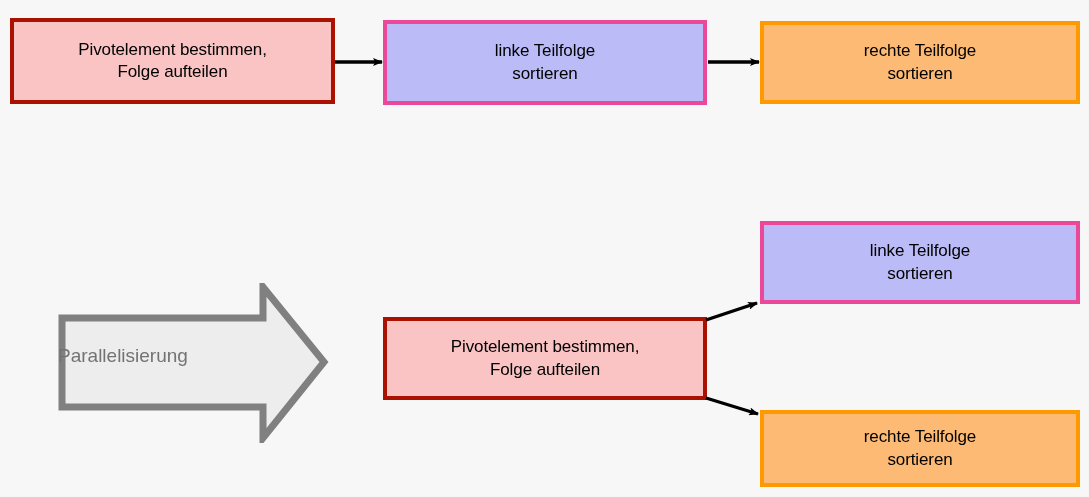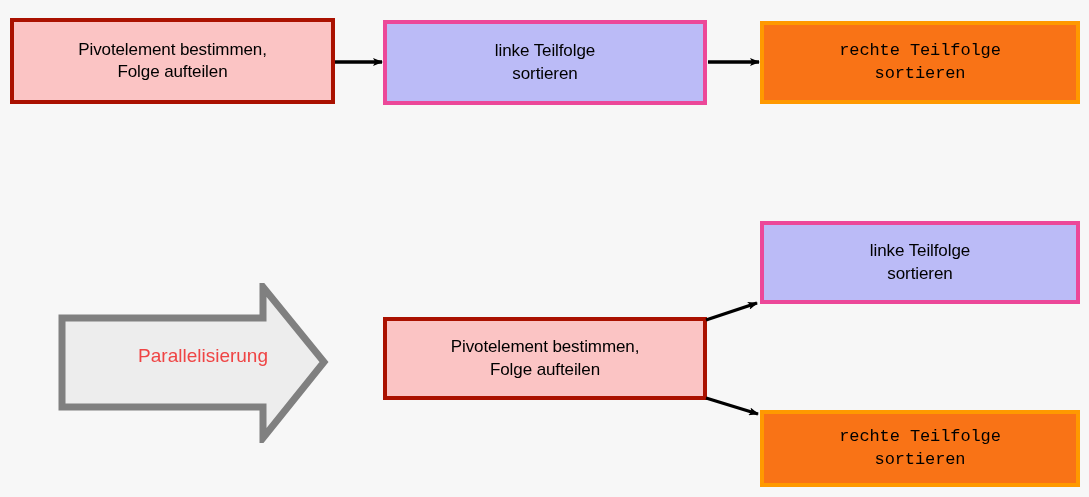--- a/index.html
+++ b/index.html
@@ -41,39 +41,38 @@
   }
   .node-pink {
     background: #fbc4c4;
     border: 4px solid #aa1100;
   }
   .node-blue {
     background: #bbbbf7;
     border: 4px solid #ec4899;
   }
   .node-yellow {
-    background: #f97316;
+    background: #fdba74;
     border: 4px solid #ff9900;
-    font-family: Liberation Mono, monospace;
   }
   .big-arrow {
     position: absolute;
     left: 58px;
     top: 283px;
     width: 272px;
     height: 160px;
   }
   .big-arrow-label {
     position: absolute;
     left: 58px;
     top: 345px;
     width: 210px;
-    text-align: right;
+    text-align: left;
     font-size: 19px;
-    color: #ef4444;
+    color: #737373;
     font-family: "Liberation Sans", sans-serif;
   }
   .connector {
     position: absolute;
     left: 0;
     top: 0;
     width: 1089px;
     height: 497px;
     pointer-events: none;
   }

